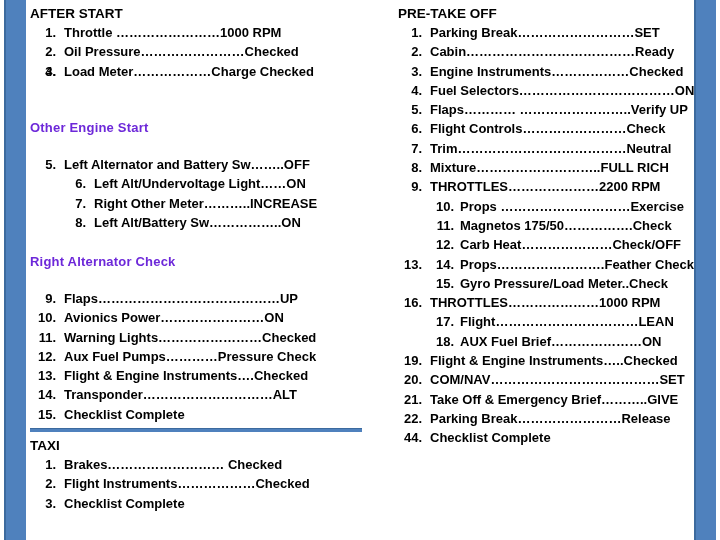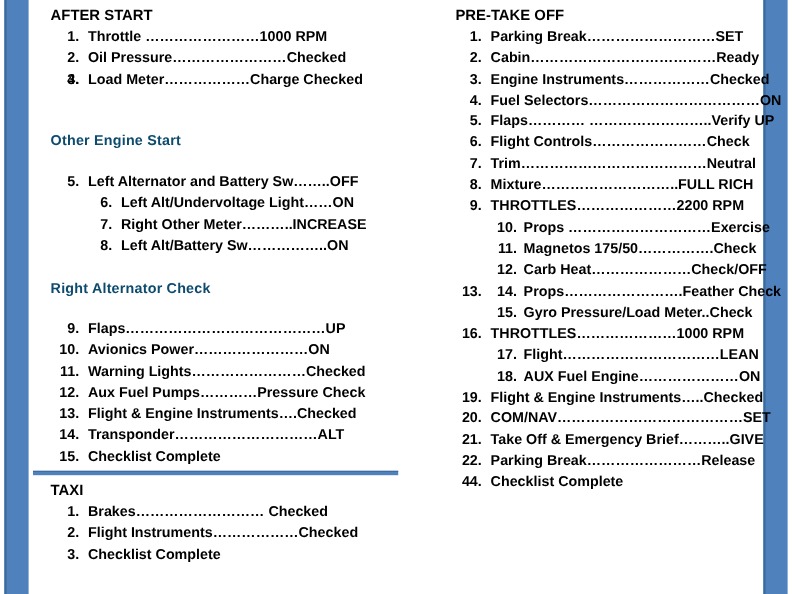--- a/index.html
+++ b/index.html
@@ -61,21 +61,21 @@
 
   
   .col {
     position: absolute;
     top: 0;
     box-sizing: border-box;
   }
   .col.left  { left: 30px;  width: 345px; }
   .col.right { left: 398px; width: 292px; }
 
-  .block { position: absolute; left: 16px; width: 100%; }
+  .block { position: absolute; left: 0; width: 100%; }
 
   #blk-after-start { top: 4px; }
   #blk-other-hdr   { top: 118px; }
   #blk-other       { top: 155px; }
   #blk-right-hdr   { top: 252px; }
   #blk-right-list  { top: 289px; }
   #blk-taxi        { top: 436px; }
   #blk-pto         { top: 4px; }
 
   .divider {
@@ -91,21 +91,21 @@
   .sec-title {
     font-size: 13.5px;
     font-weight: bold;
     color: #000000;
     line-height: 19px;
     white-space: nowrap;
   }
   .sub-title {
     font-size: 13px;
     font-weight: bold;
-    color: #0c4a6e;
+    color: #6d28d9;
     line-height: 19px;
     white-space: nowrap;
     letter-spacing: 0.2px;
   }
 
   ol.ck, ul.ck {
     list-style: none;
     margin: 0;
     padding: 0;
   }
@@ -222,21 +222,21 @@
           <li class="item"><span class="num">8.</span><span class="body">Mixture………………………..FULL RICH</span></li>
           <li class="item"><span class="num">9.</span><span class="body">THROTTLES…………………2200 RPM</span></li>
           <li class="item sub"><span class="num">10.</span><span class="body">Props …………………………Exercise</span></li>
           <li class="item sub"><span class="num">11.</span><span class="body">Magnetos 175/50…………….Check</span></li>
           <li class="item sub"><span class="num">12.</span><span class="body">Carb Heat…………………Check/OFF</span></li>
           <li class="item"><span class="num">13.</span></li>
           <li class="item sub"><span class="num">14.</span><span class="body">Props…………………….Feather Check</span></li>
           <li class="item sub"><span class="num">15.</span><span class="body">Gyro Pressure/Load Meter..Check</span></li>
           <li class="item"><span class="num">16.</span><span class="body">THROTTLES…………………1000 RPM</span></li>
           <li class="item sub"><span class="num">17.</span><span class="body">Flight……………………………LEAN</span></li>
-          <li class="item sub"><span class="num">18.</span><span class="body">AUX Fuel Engine…………………ON</span></li>
+          <li class="item sub"><span class="num">18.</span><span class="body">AUX Fuel Brief…………………ON</span></li>
           <li class="item"><span class="num">19.</span><span class="body">Flight &amp; Engine Instruments…..Checked</span></li>
           <li class="item"><span class="num">20.</span><span class="body">COM/NAV…………………………………SET</span></li>
           <li class="item"><span class="num">21.</span><span class="body">Take Off &amp; Emergency Brief………..GIVE</span></li>
           <li class="item"><span class="num">22.</span><span class="body">Parking Break……………………Release</span></li>
           <li class="item"><span class="num">44.</span><span class="body">Checklist Complete</span></li>
         </ol>
     </div>
   </div>
 
 </div>

